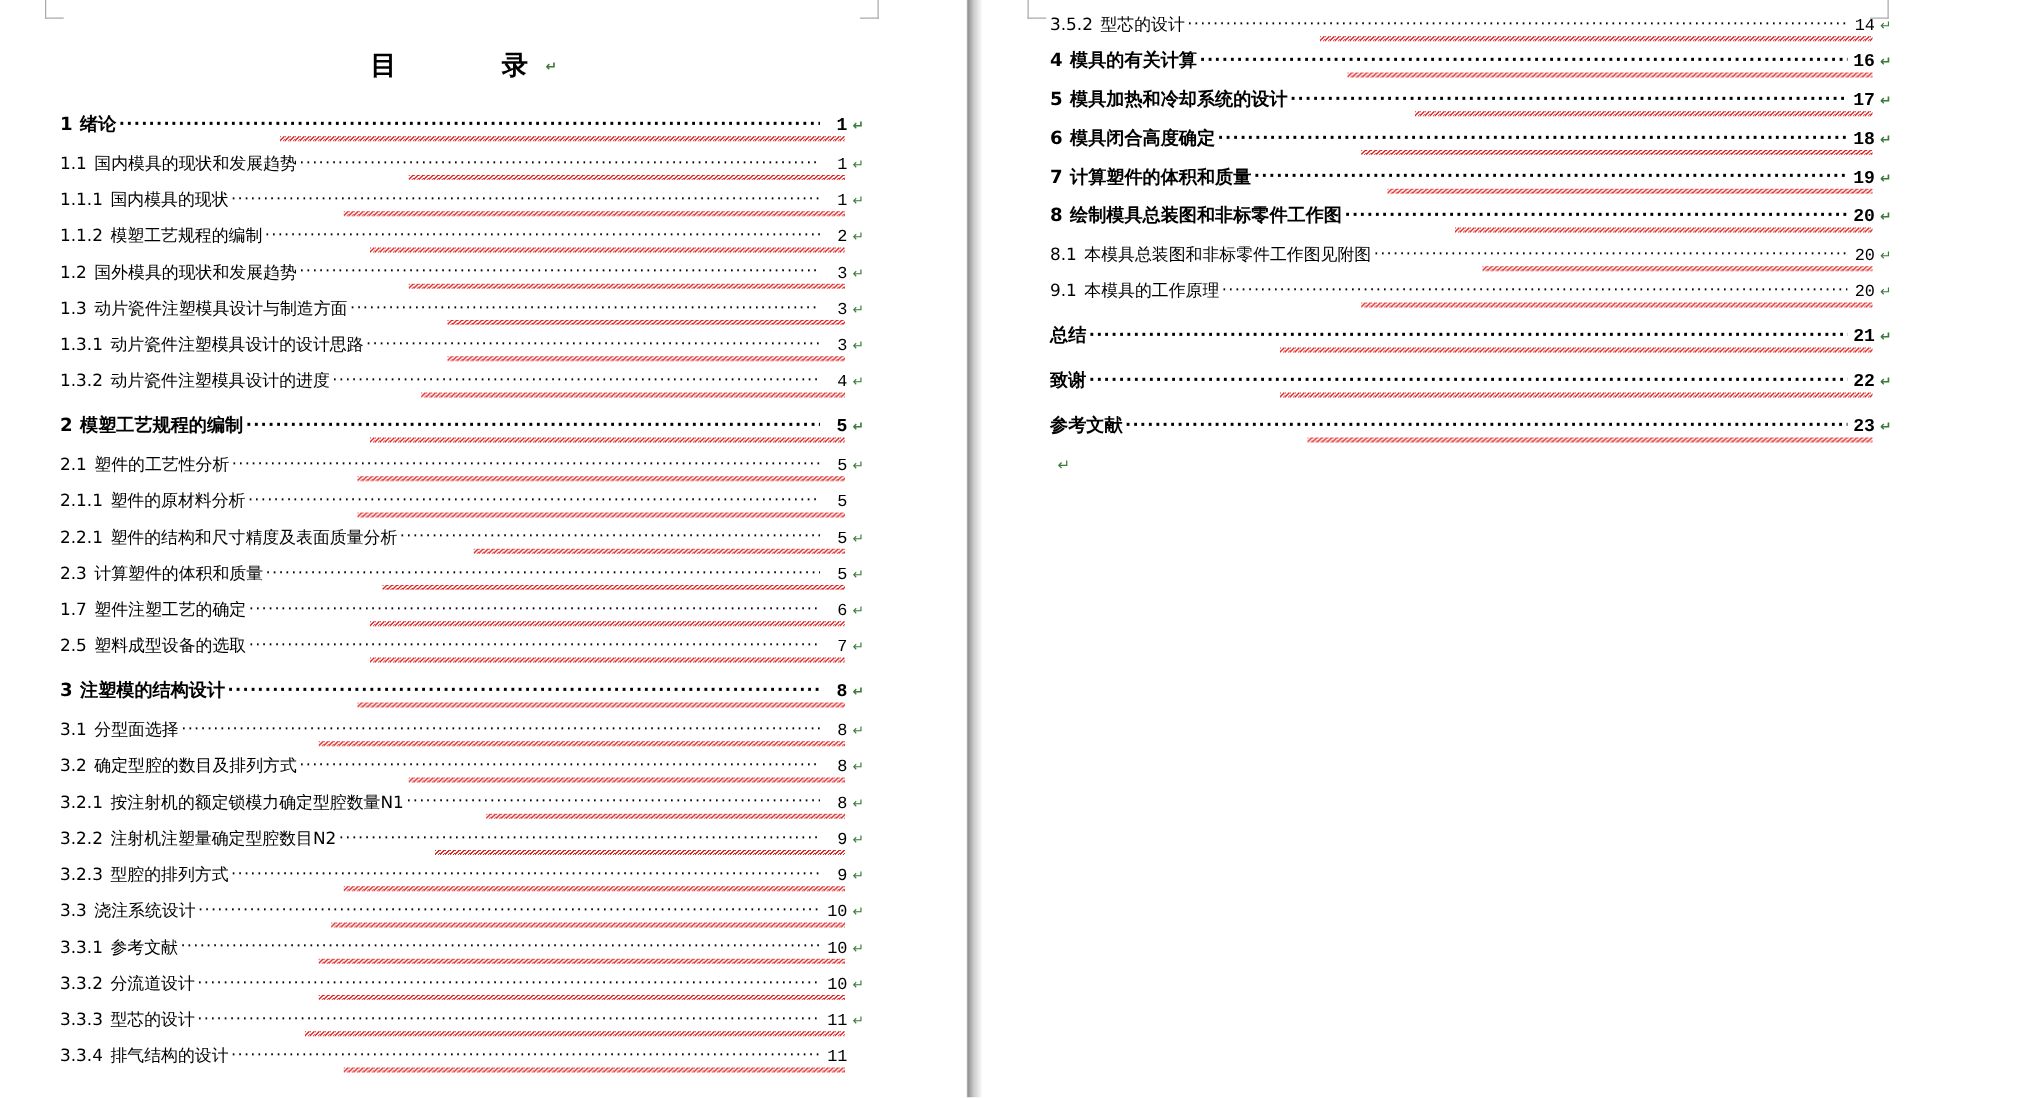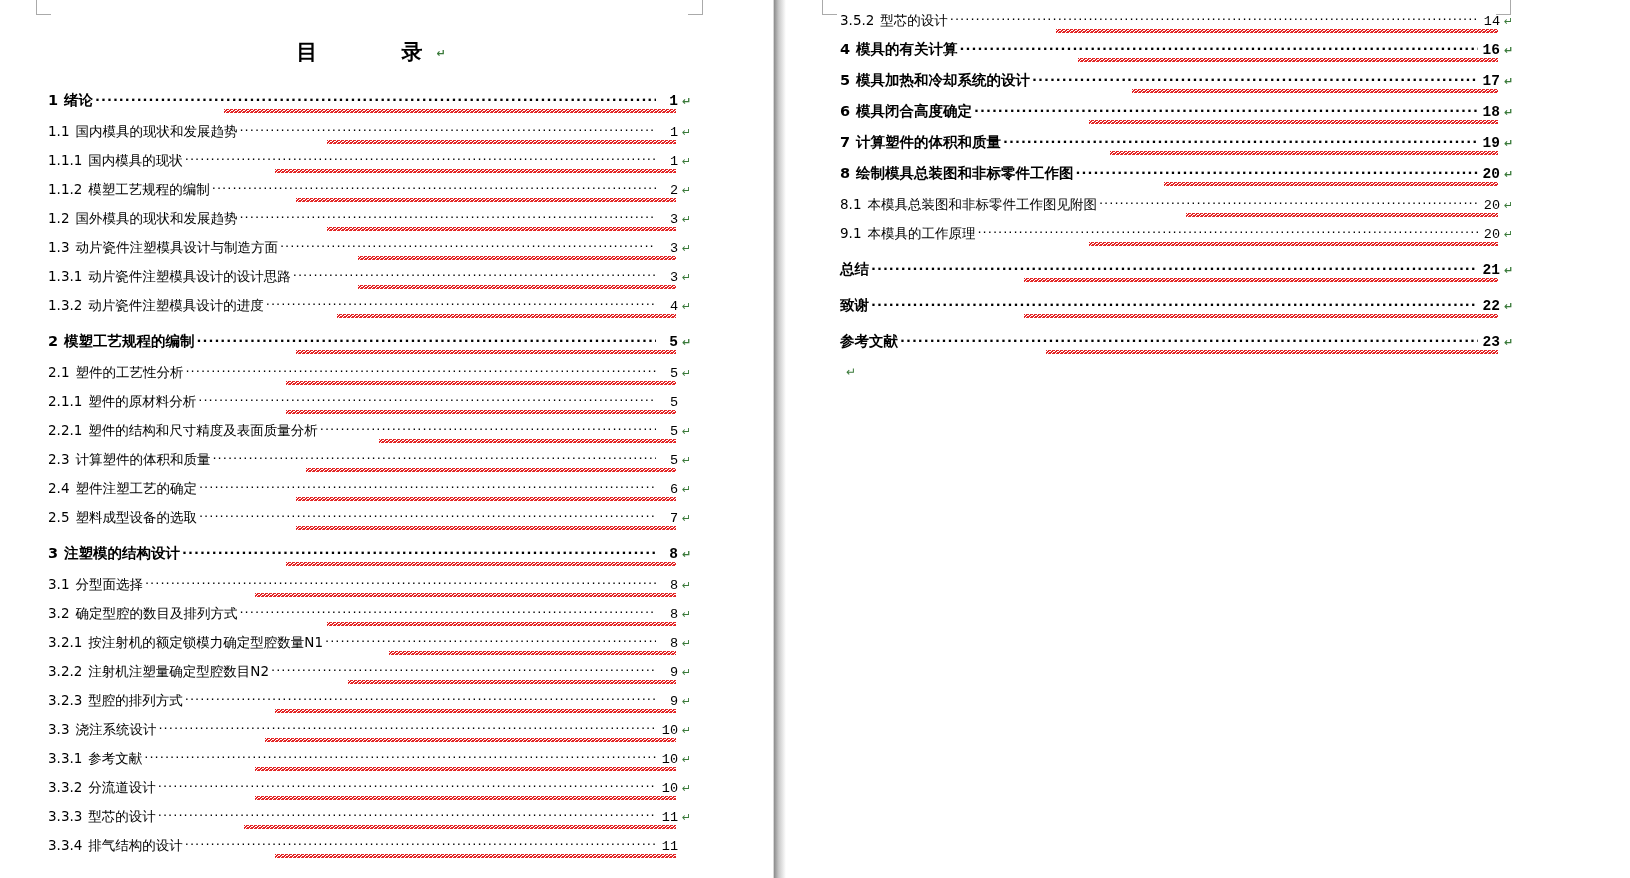--- a/index.html
+++ b/index.html
@@ -249,21 +249,21 @@
         </div>
         <div class="toc-line">
           <span class="num">2.3</span>
           <span class="txt">计算塑件的体积和质量</span>
           <span class="leader">·······································································································································</span>
           <span class="pageno">5</span>
           <span class="pilcrow-end">↵</span>
           <span class="squiggle s-double" style="left: 40%; right: 18px;"></span>
         </div>
         <div class="toc-line">
-          <span class="num">2.4</span>
+          <span class="num">1.7</span>
           <span class="txt">塑件注塑工艺的确定</span>
           <span class="leader">·······································································································································</span>
           <span class="pageno">6</span>
           <span class="pilcrow-end">↵</span>
           <span class="squiggle" style="left: 38.4%; right: 18px;"></span>
         </div>
         <div class="toc-line">
           <span class="num">2.5</span>
           <span class="txt">塑料成型设备的选取</span>
           <span class="leader">·······································································································································</span>

